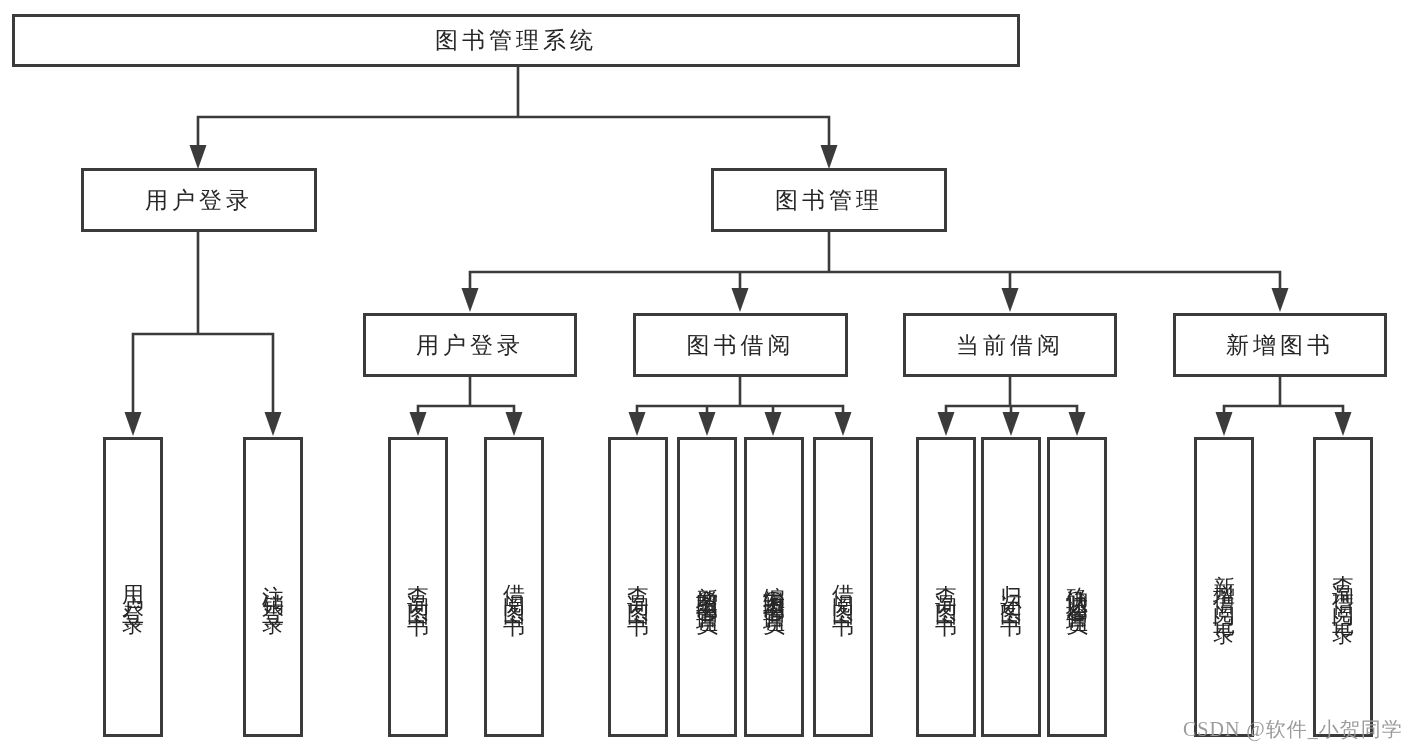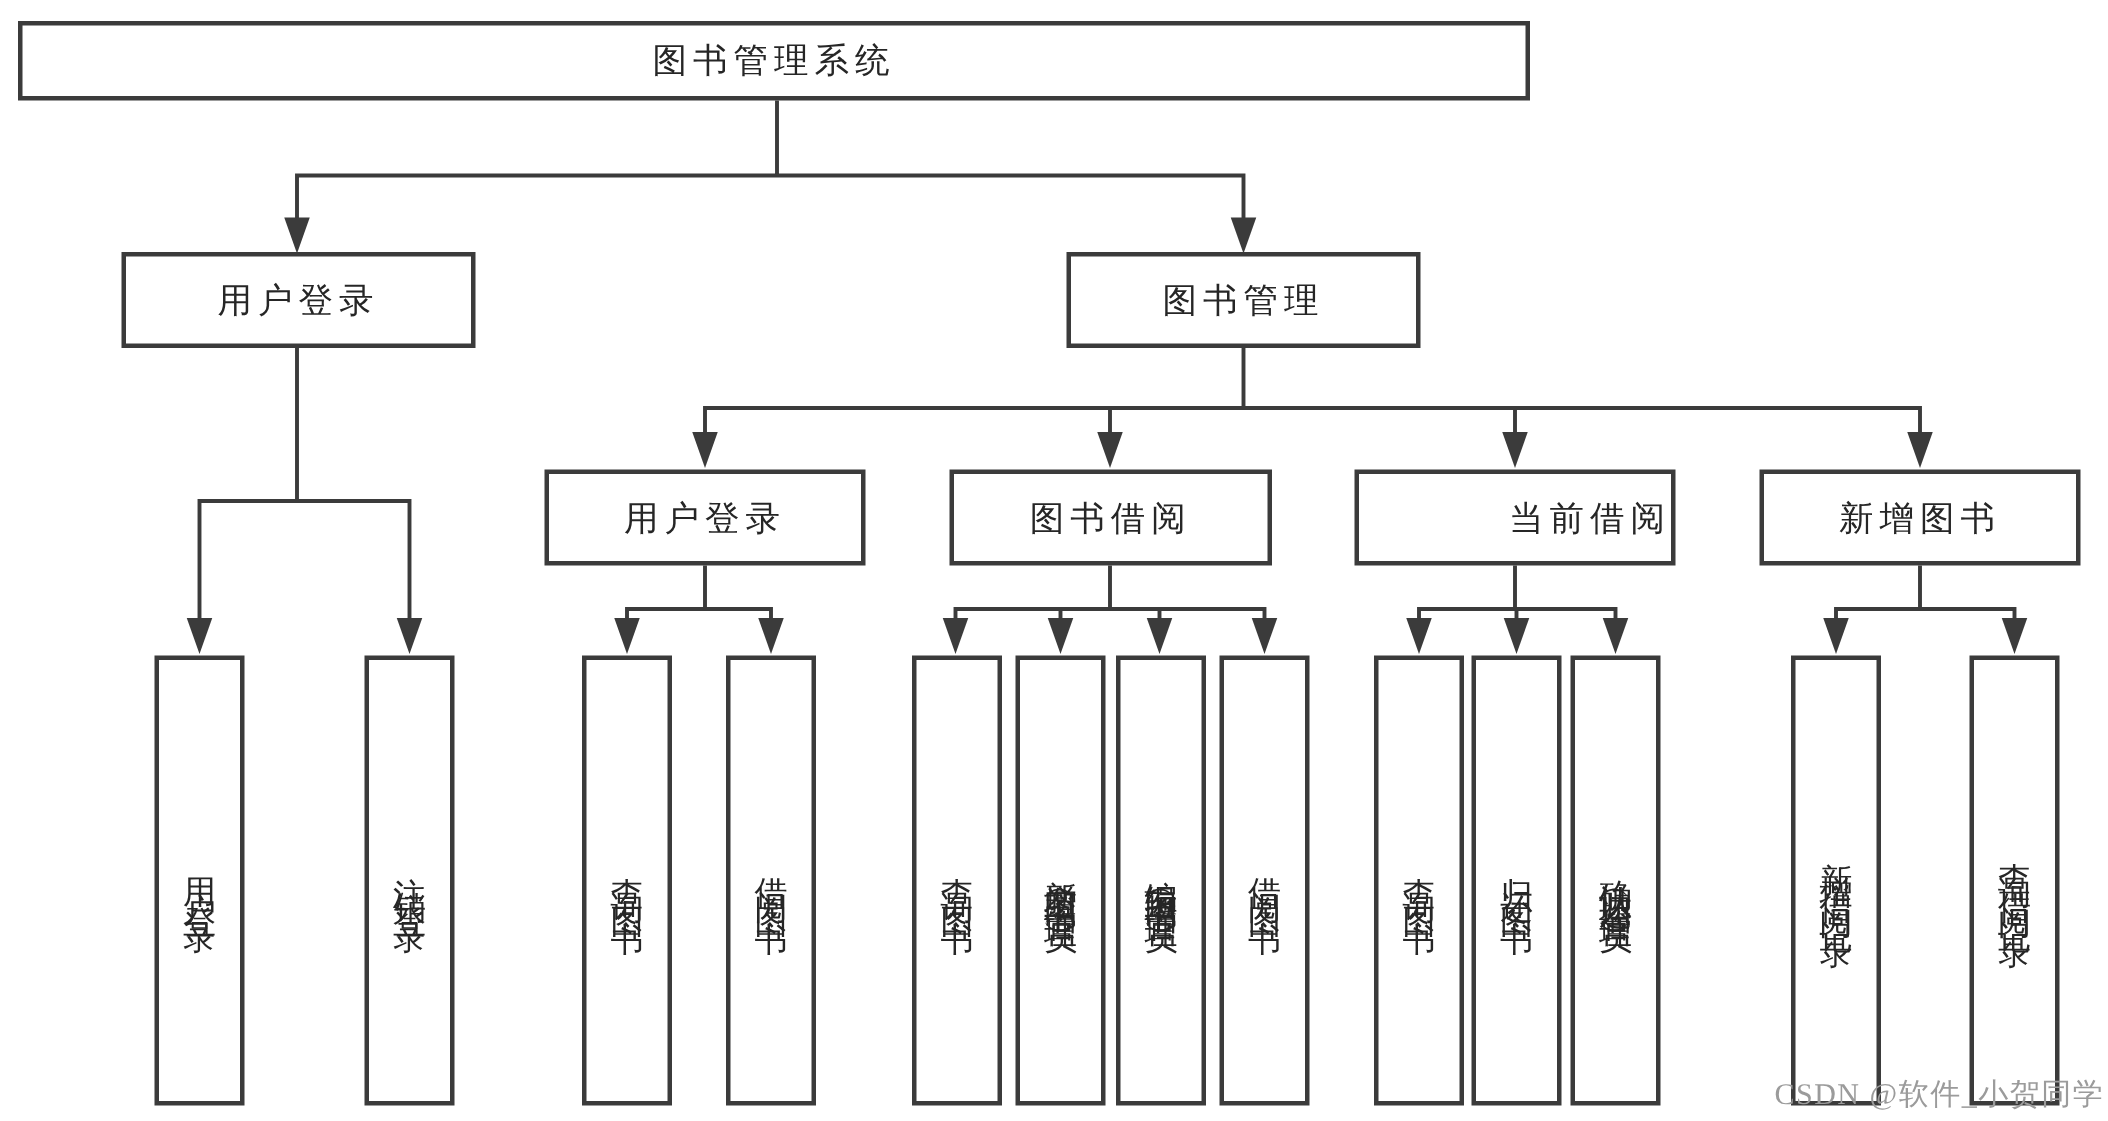--- a/index.html
+++ b/index.html
@@ -117,21 +117,21 @@
   <div class="node hbox" style="left:711px; top:168px; width:236px; height:64px;text-align:center;">
     <span>图书管理</span>
   </div>
 
   <div class="node hbox" style="left:363px; top:313px; width:214px; height:64px;">
     <span>用户登录</span>
   </div>
   <div class="node hbox" style="left:633px; top:313px; width:215px; height:64px;text-align:center;">
     <span>图书借阅</span>
   </div>
-  <div class="node hbox" style="left:903px; top:313px; width:214px; height:64px;justify-content:flex-end;">
+  <div class="node hbox" style="left:903px; top:313px; width:214px; height:64px;">
     <span>当前借阅</span>
   </div>
   <div class="node hbox" style="left:1173px; top:313px; width:214px; height:64px;">
     <span>新增图书</span>
   </div>
 
   <div class="node vbox" style="left:103px;">
     <span>用户登录</span>
   </div>
   <div class="node vbox" style="left:243px;">

